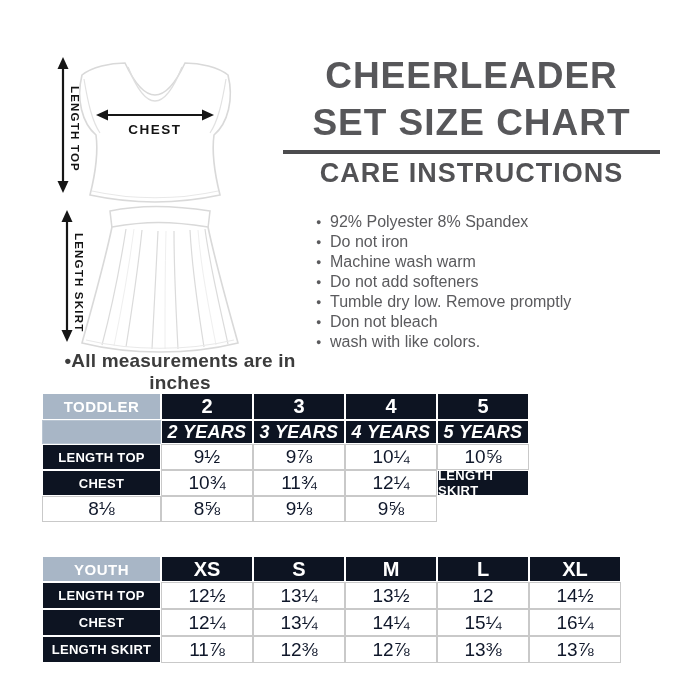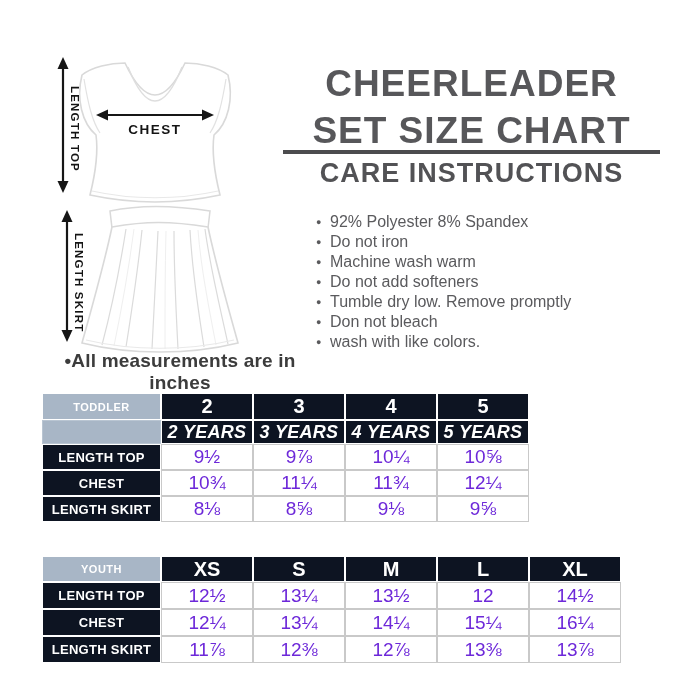--- a/index.html
+++ b/index.html
@@ -2,47 +2,47 @@
 <html><head>
 <meta charset="utf-8">
 <style>
   * { margin:0; padding:0; box-sizing:border-box; }
   html,body { background:#ffffff; }
   body { font-family:"Liberation Sans", sans-serif; }
   .canvas{ position:relative; width:700px; height:700px; background:#ffffff; overflow:hidden; }
 
   
   .title-block{ position:absolute; left:283px; top:52px; width:377px; text-align:center;
-    color:#57575a; font-weight:bold; font-size:37px; line-height:47px; letter-spacing:1px;margin-top:8px; }
+    color:#57575a; font-weight:bold; font-size:37px; line-height:47px; letter-spacing:1px; }
   .divider{ position:absolute; left:283px; top:150px; width:377px; height:4px; background:#4c4c4e; }
   .care-heading{ position:absolute; left:283px; top:158px; width:377px; text-align:center;
     color:#525255; font-weight:bold; font-size:27px; letter-spacing:1px; }
   .care-list{ position:absolute; left:316px; top:212px; width:344px; }
   .care-item{ display:flex; align-items:flex-start; line-height:20px; font-size:16px; color:#5a5a5d; }
   .care-item .dot{ font-size:9px; line-height:20px; width:14px; color:#5a5a5d; }
 
   
   .diagram-svg{ position:absolute; left:30px; top:45px; width:245px; height:310px; }
   .note{ position:absolute; left:55px; top:350px; width:250px; text-align:center;
     font-size:19px; font-weight:bold; color:#3c3c3c; letter-spacing:0.2px; }
 
   
   .size-table{ position:absolute; display:grid; }
   .toddler-table{ left:42px; top:393px; grid-template-columns:119px repeat(4,92px);
     grid-template-rows:27px 24px 26px 26px 26px; }
   .youth-table{ left:42px; top:556px; grid-template-columns:119px repeat(5,92px);
     grid-template-rows:26px 27px 27px 27px; }
   .cell{ display:flex; align-items:center; justify-content:center; }
-  .c-steel{ background:#a8b6c6; border:1px solid #ffffff; color:#ffffff; font-weight:bold; font-size:11px; letter-spacing:0.5px; }
+  .c-steel{ background:#a8b6c6; border:1px solid #ffffff; color:#ffffff; font-weight:bold; font-size:15px; letter-spacing:0.5px; }
   .c-steel-empty{ background:#a8b6c6; border:1px solid #b9c5d2; }
   .c-navy{ background:#0d1422; border:1px solid #ffffff; color:#ffffff; font-weight:bold; }
   .c-size{ font-size:20px; }
   .c-years{ font-size:18px; letter-spacing:0.3px;font-style:italic; }
   .c-rowlabel{ font-size:13px; letter-spacing:0.3px; }
-  .c-value{ background:#ffffff; border:1px solid #c9c9c9; color:#6d28d9; font-size:19px; }
+  .c-value{ background:#ffffff; border:1px solid #c9c9c9; color:#0f172a; font-size:19px; }
 </style>
 </head>
 <body>
 
 <div class="canvas">
 
   <svg class="diagram-svg" viewBox="0 0 245 310">
 
     <g>
       <path d="M 52 30 C 62 22, 80 18, 95 18 Q 125 82, 155 18 C 170 18, 188 22, 198 30
@@ -147,21 +147,20 @@
     <div class="cell c-navy c-years">5 YEARS</div>
 
     <div class="cell c-navy c-rowlabel">LENGTH TOP</div>
     <div class="cell c-value">9½</div>
     <div class="cell c-value">9⅞</div>
     <div class="cell c-value">10¼</div>
     <div class="cell c-value">10⅝</div>
 
     <div class="cell c-navy c-rowlabel">CHEST</div>
     <div class="cell c-value">10¾</div>
-    <div class="cell c-value">11¼</div>
     <div class="cell c-value">11¾</div>
     <div class="cell c-value">12¼</div>
 
     <div class="cell c-navy c-rowlabel">LENGTH SKIRT</div>
     <div class="cell c-value">8⅛</div>
     <div class="cell c-value">8⅝</div>
     <div class="cell c-value">9⅛</div>
     <div class="cell c-value">9⅝</div>
   </div>
 

